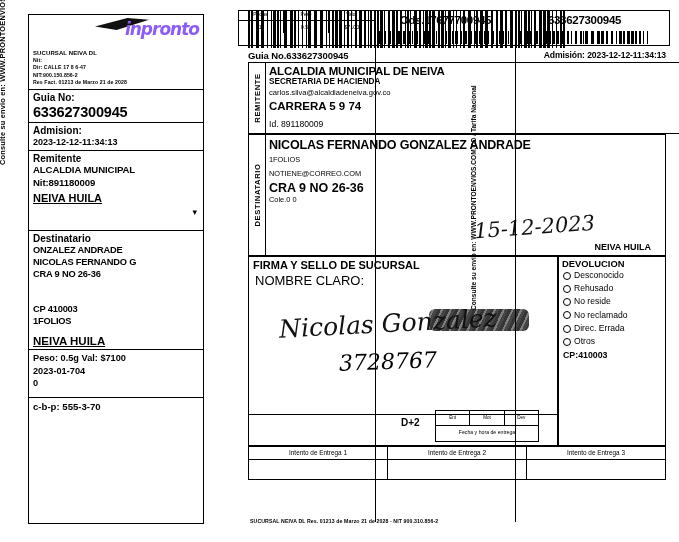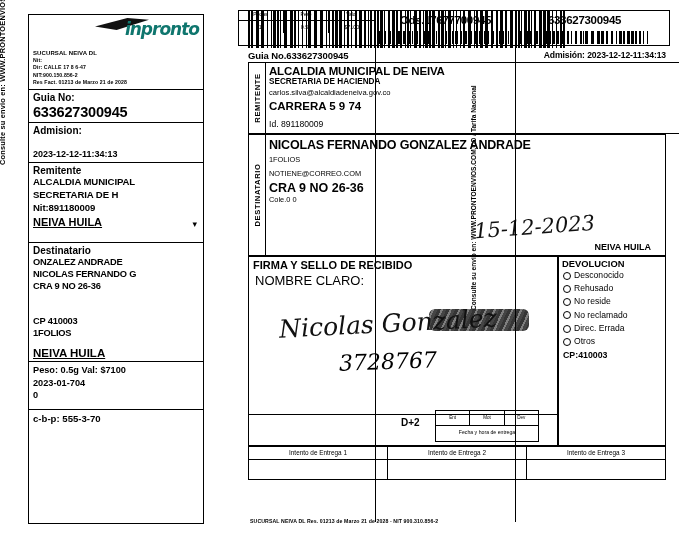--- a/index.html
+++ b/index.html
@@ -41,21 +41,21 @@
     border-bottom: 0;
   }
   .logo-text {
     position: absolute;
     right: 4px; top: 4px;
     font-family: "DejaVu Sans", sans-serif;
     font-size: 17px;
     font-style: italic;
     font-weight: bold;
     letter-spacing: -1px;
-    color: #0f766e;
+    color: #8b5cf6;
   }
   .logo-swoosh {
     position: absolute;
     left: 66px; top: 3px;
     width: 54px; height: 12px;
     background: #111;
     clip-path: polygon(0 70%, 60% 0, 100% 15%, 40% 100%);
   }
   .stub-addr {
     font-size: 5.2px;
@@ -73,21 +73,21 @@
   .big-num {
     font-size: 14.5px;
     font-weight: bold;
     letter-spacing: -0.2px;
     margin-top: 1px;
   }
   .sec-adm { padding-bottom: 3px; }
   .adm-val {
     font-size: 9px;
     font-weight: bold;
-    margin-top: 13px;
+    margin-top: 1px;
   }
   .sec-rem { min-height: 80px; }
   .rem-line {
     font-size: 9.6px;
     font-weight: bold;
     line-height: 1.34;
     letter-spacing: -0.1px;
   }
   .rem-city {
     font-size: 11px;
@@ -446,21 +446,20 @@
     </div>
 
     <div class="stub-sec sec-adm">
       <div class="label-sm">Admision:</div>
       <div class="adm-val">2023-12-12-11:34:13</div>
     </div>
 
     <div class="stub-sec sec-rem">
       <div class="label-sm">Remitente</div>
       <div class="rem-line">ALCALDIA MUNICIPAL</div>
-      <div class="rem-line">SECRETARIA DE H</div>
       <div class="rem-line">Nit:891180009</div>
       <div class="rem-city">NEIVA HUILA</div>
       <div class="arrow-mark">▾</div>
     </div>
 
     <div class="stub-sec sec-dest">
       <div class="label-sm">Destinatario</div>
       <div class="dest-line">ONZALEZ ANDRADE</div>
       <div class="dest-line">NICOLAS FERNANDO G</div>
       <div class="dest-line">CRA 9 NO 26-36</div>
@@ -596,21 +595,21 @@
         <div class="ds-sm">1FOLIOS</div>
         <div class="ds-sm">NOTIENE@CORREO.COM</div>
         <div class="ds-addr">CRA 9 NO 26-36</div>
         <div class="ds-foot" style="margin-top:0">Cole.0 0</div>
       </div>
       <div class="handwrite-date">15-12-2023</div>
       <div class="ds-city">NEIVA HUILA</div>
     </div>
 
     <div class="box" id="firma-box">
-      <div class="firma-title">FIRMA Y SELLO DE RECIBIDO</div>
+      <div class="firma-title">FIRMA Y SELLO DE SUCURSAL</div>
       <div class="firma-sub">NOMBRE CLARO:</div>
       <div class="smudge"></div>
       <div class="signature">Nicolas Gonzalez</div>
       <div class="signature2">3728767</div>
       <div class="firma-bottom">
         <div class="dplus">D+2</div>
         <div class="mini-box">
           <div class="cells">
             <div>Ent</div>
             <div>Mot</div>

